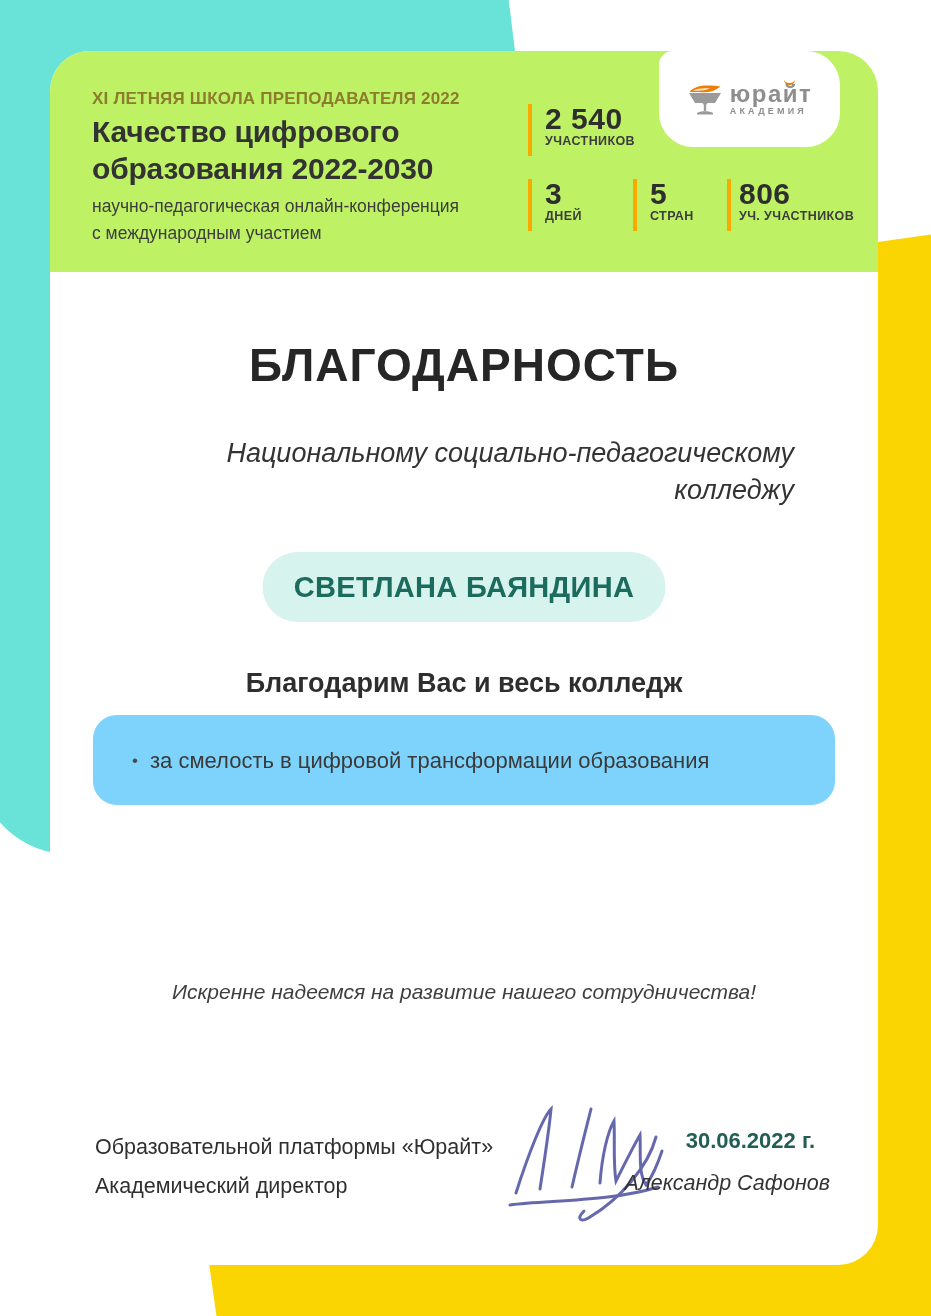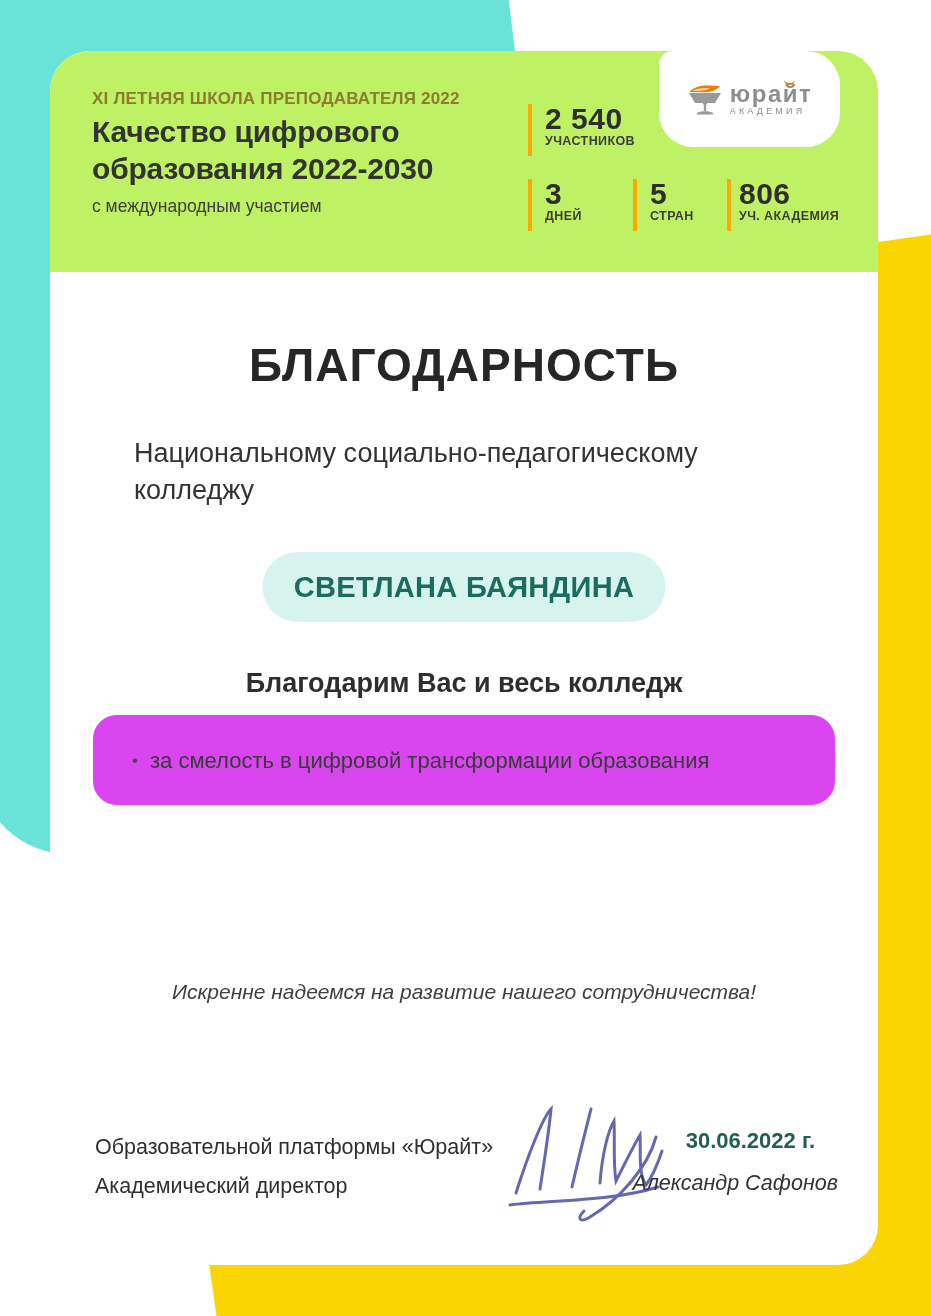--- a/index.html
+++ b/index.html
@@ -55,92 +55,93 @@
     display:flex; align-items:center; justify-content:center;
   }
   .logo-row { display:flex; align-items:flex-start; gap:7px; }
   .logo-icon { width:36px; height:33px; margin-top:2px; }
   .brand { font-size:24px; line-height:1; font-weight:800; color:#8E8E8E; letter-spacing:1.5px; }
   .brand .accent { position:relative; }
   .brand .accent::after {
     content:""; position:absolute; left:1px; top:-3px; width:11px; height:6px;
     border-bottom:2.5px solid #EE7D00; border-radius:0 0 9px 9px;
   }
-  .brand-sub { font-size:9px; font-weight:400; color:#8E8E8E; letter-spacing:3.2px; margin-top:0; }
+  .brand-sub { font-size:9px; font-weight:700; color:#8E8E8E; letter-spacing:3.2px; margin-top:0; }
 
   
   .h1 {
     position:absolute; left:0; top:287px; width:100%; text-align:center;
     font-size:46px; font-weight:800; color:#262626; letter-spacing:1px;
   }
   .recipient {
-    position:absolute; left:0; top:384px; width:100%; text-align:left;
-    font-size:27px; line-height:37px; font-weight:500; color:#333333;
+    position:absolute; left:0; top:384px; width:100%; text-align:right;
+    font-size:27px; line-height:37px; font-weight:500; color:#333333;font-style:italic;
   }
   .recipient > div { max-width:660px; margin:0 auto; }
   .pill {
     position:absolute; top:501px; left:50%; transform:translateX(-50%);
     width:403px; height:70px; border-radius:35px; background:#D7F3ED;
     display:flex; align-items:center; justify-content:center;
     font-size:29px; font-weight:700; color:#1B6B5F; letter-spacing:0.3px;
   }
   .thanks {
     position:absolute; left:0; top:617px; width:100%; text-align:center;
     font-size:27px; font-weight:700; color:#2E2E2E;
   }
   .reasons-box {
     position:absolute; left:43px; top:664px; width:742px; box-sizing:border-box;
-    background:#d946ef; border-radius:24px; padding:26px 40px 24px 30px;
+    background:#7dd3fc; border-radius:24px; padding:26px 40px 24px 30px;
   }
   .reasons { margin:0; padding:0; list-style:none; font-size:22px; line-height:40px; color:#3A3A3A; }
   .reasons li { position:relative; padding-left:27px; }
   .reasons li::before { content:"•"; position:absolute; left:9px; top:0; font-size:17px; color:#4A4A4A; }
   .closing {
     position:absolute; left:0; top:903px; width:100%; text-align:center;
     font-style:italic; font-size:21px; font-weight:500; color:#3F3F3F;margin-top:26px;
   }
 
   
   .role { position:absolute; left:45px; top:1077px; font-size:21.5px; line-height:39px; color:#2F2F2F; }
   .sig-svg { position:absolute; left:438px; top:1046px; width:200px; height:130px; }
   .date { position:absolute; top:1077px; right:63px; font-size:22px; font-weight:700; color:#235E54; }
-  .signer { position:absolute; top:1120px; right:40px; font-style:italic; font-size:21.5px; color:#333333; }
+  .signer { position:absolute; top:1120px; right:48px; font-style:italic; font-size:21.5px; color:#333333; }
 </style>
 </head>
 <body>
 
 <div class="stage">
 
   <div class="blob-teal"></div>
   <div class="blob-yellow"></div>
 
   <div class="card">
 
     <div class="header">
       <div class="eyebrow">XI ЛЕТНЯЯ ШКОЛА ПРЕПОДАВАТЕЛЯ 2022</div>
       <div class="conf-title">Качество цифрового образования 2022-2030</div>
       <div class="conf-sub">
+        <div>научно-педагогическая онлайн-конференция</div>
         <div>с международным участием</div>
       </div>
 
       <div class="stat stat-0">
         <div class="v">2 540</div>
         <div class="l">УЧАСТНИКОВ</div>
       </div>
       <div class="stat stat-1">
         <div class="v">3</div>
         <div class="l">ДНЕЙ</div>
       </div>
       <div class="stat stat-2">
         <div class="v">5</div>
         <div class="l">СТРАН</div>
       </div>
       <div class="stat stat-3">
         <div class="v">806</div>
-        <div class="l">УЧ. АКАДЕМИЯ</div>
+        <div class="l">УЧ. УЧАСТНИКОВ</div>
       </div>
 
       <div class="logo-box">
         <div class="logo-row">
           <svg class="logo-icon" viewBox="0 0 36 33">
             <path d="M2 9 L34 9 L28 19 L20.5 19 L18 22.5 L15.5 19 L8 19 Z" fill="#9A9A9A"></path>
             <path d="M16.8 21 h2.4 v6 h-2.4 z" fill="#9A9A9A"></path>
             <path d="M10 29 C13 26.5 23 26.5 26 29 L26 30.5 L10 30.5 Z" fill="#9A9A9A"></path>
             <path d="M2.5 8 C8 1.5 18 0.5 33.5 2.5 C28 7 21 9 14.5 8.2 C10 7.7 6 8 2.5 8 Z" fill="#EE7D00"></path>
             <path d="M6 6.5 C11 4.5 17 4 23 4.6 C18 6.6 12 7.2 6 6.5 Z" fill="#ffffff" opacity="0.85"></path>

